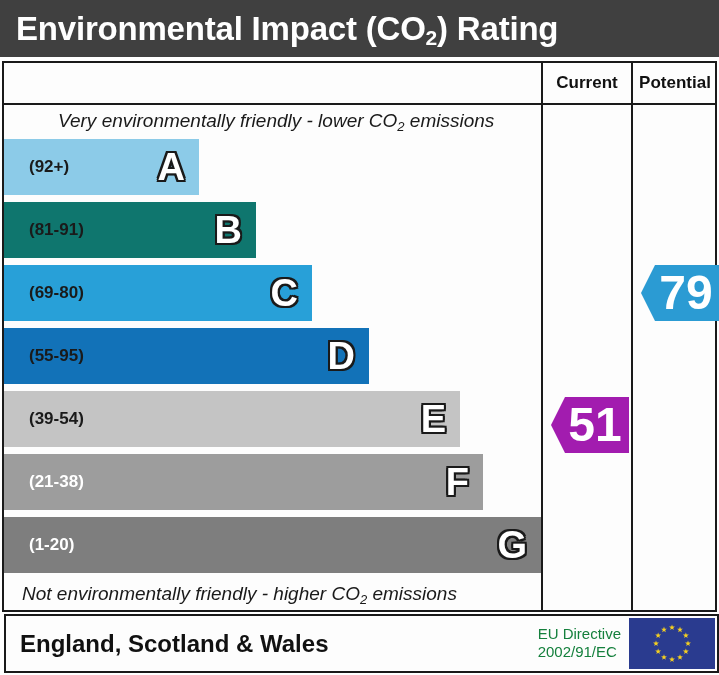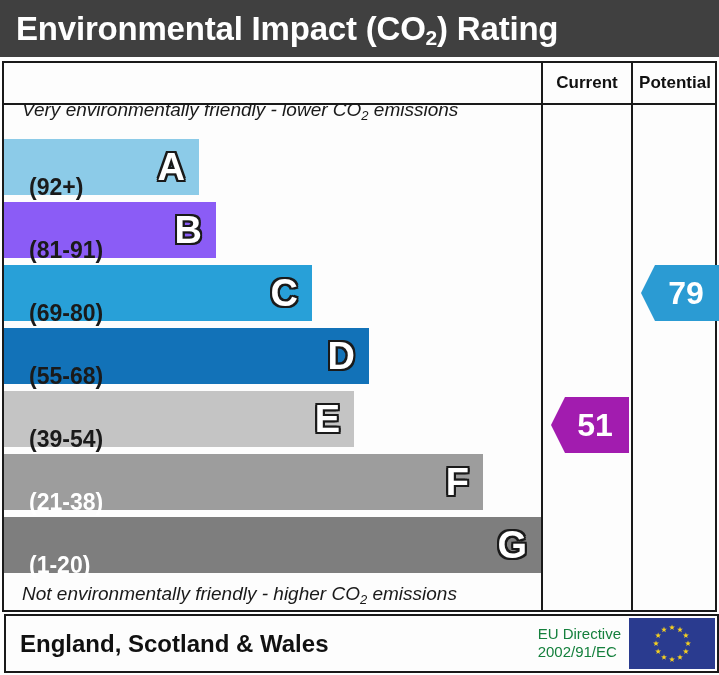--- a/index.html
+++ b/index.html
@@ -88,21 +88,21 @@
 
   
   .caption {
     position: absolute;
     left: 18px;
     font-style: italic;
     font-size: 19px;
     color: #1a1a1a;
     white-space: nowrap;
   }
-  .caption.top    { top: 36px; }
+  .caption.top    { top: 47px; margin-left: 36px; }
   .caption.bottom { top: 520px; }
   .caption sub {
     font-size: 13px;
     vertical-align: baseline;
     position: relative;
     top: 4px;
   }
 
   
   .bars {
@@ -121,25 +121,24 @@
     position: absolute;
     left: 0; top: 0;
     height: 56px;
     box-sizing: border-box;
   }
   .bar-range {
     position: absolute;
     left: 25px;
     top: 50%;
     transform: translateY(-50%);
-    font-size: 23px;
+    font-size: 17px;
     font-weight: bold;
     color: #1a1a1a;
     white-space: nowrap;
-    margin-top: 20px;
   }
   .bar-range.onlight { color: #1a1a1a; }
   .bar-range.ondark  { color: #ffffff; }
   .bar-letter {
     position: absolute;
     top: 50%;
     transform: translateY(-50%);
     font-size: 38px;
     font-weight: bold;
     color: #ffffff;
@@ -157,21 +156,21 @@
   .rating-arrow {
     position: absolute;
     height: 56px;
     clip-path: polygon(14px 0, 100% 0, 100% 100%, 14px 100%, 0 50%);
     display: flex;
     align-items: center;
     justify-content: center;
     box-sizing: border-box;
   }
   .rating-value {
-    font-size: 32px;
+    font-size: 48px;
     font-weight: bold;
     color: #ffffff;
     padding-left: 10px;
     line-height: 1;
   }
 
   
   .footer {
     position: absolute;
     left: 4px; top: 614px;
@@ -235,39 +234,39 @@
     </div>
 
     <div class="bars" id="bars-container">
         <div class="bar-row" style="top: 0px; width: 195px;">
           <div class="bar" style="width: 195px; background: rgb(140, 203, 232);">
             <span class="bar-range onlight">(92+)</span>
             <span class="bar-letter" style="right: 14px;">A</span>
           </div>
         </div>
         <div class="bar-row" style="top: 63px; width: 252px;">
-          <div class="bar" style="width: 212px; background: #8b5cf6;">
+          <div class="bar" style="width: 252px; background: #0f766e;">
             <span class="bar-range onlight">(81-91)</span>
             <span class="bar-letter" style="right: 14px;">B</span>
           </div>
         </div>
         <div class="bar-row" style="top: 126px; width: 308px;">
           <div class="bar" style="width: 308px; background: rgb(40, 160, 216);">
             <span class="bar-range onlight">(69-80)</span>
             <span class="bar-letter" style="right: 14px;">C</span>
           </div>
         </div>
         <div class="bar-row" style="top: 189px; width: 365px;">
           <div class="bar" style="width: 365px; background: rgb(18, 114, 184);">
-            <span class="bar-range onlight">(55-68)</span>
+            <span class="bar-range onlight">(55-95)</span>
             <span class="bar-letter" style="right: 14px;">D</span>
           </div>
         </div>
         <div class="bar-row" style="top: 252px; width: 422px;">
-          <div class="bar" style="width: 350px; background: rgb(196, 196, 196); padding-left: 6px;">
+          <div class="bar" style="width: 456px; background: rgb(196, 196, 196); padding-left: 6px;">
             <span class="bar-range onlight">(39-54)</span>
             <span class="bar-letter" style="right: 14px;">E</span>
           </div>
         </div>
         <div class="bar-row" style="top: 315px; width: 479px; border-radius: 12px;">
           <div class="bar" style="width: 479px; background: rgb(157, 157, 157);">
             <span class="bar-range ondark">(21-38)</span>
             <span class="bar-letter" style="right: 14px;">F</span>
           </div>
         </div>

